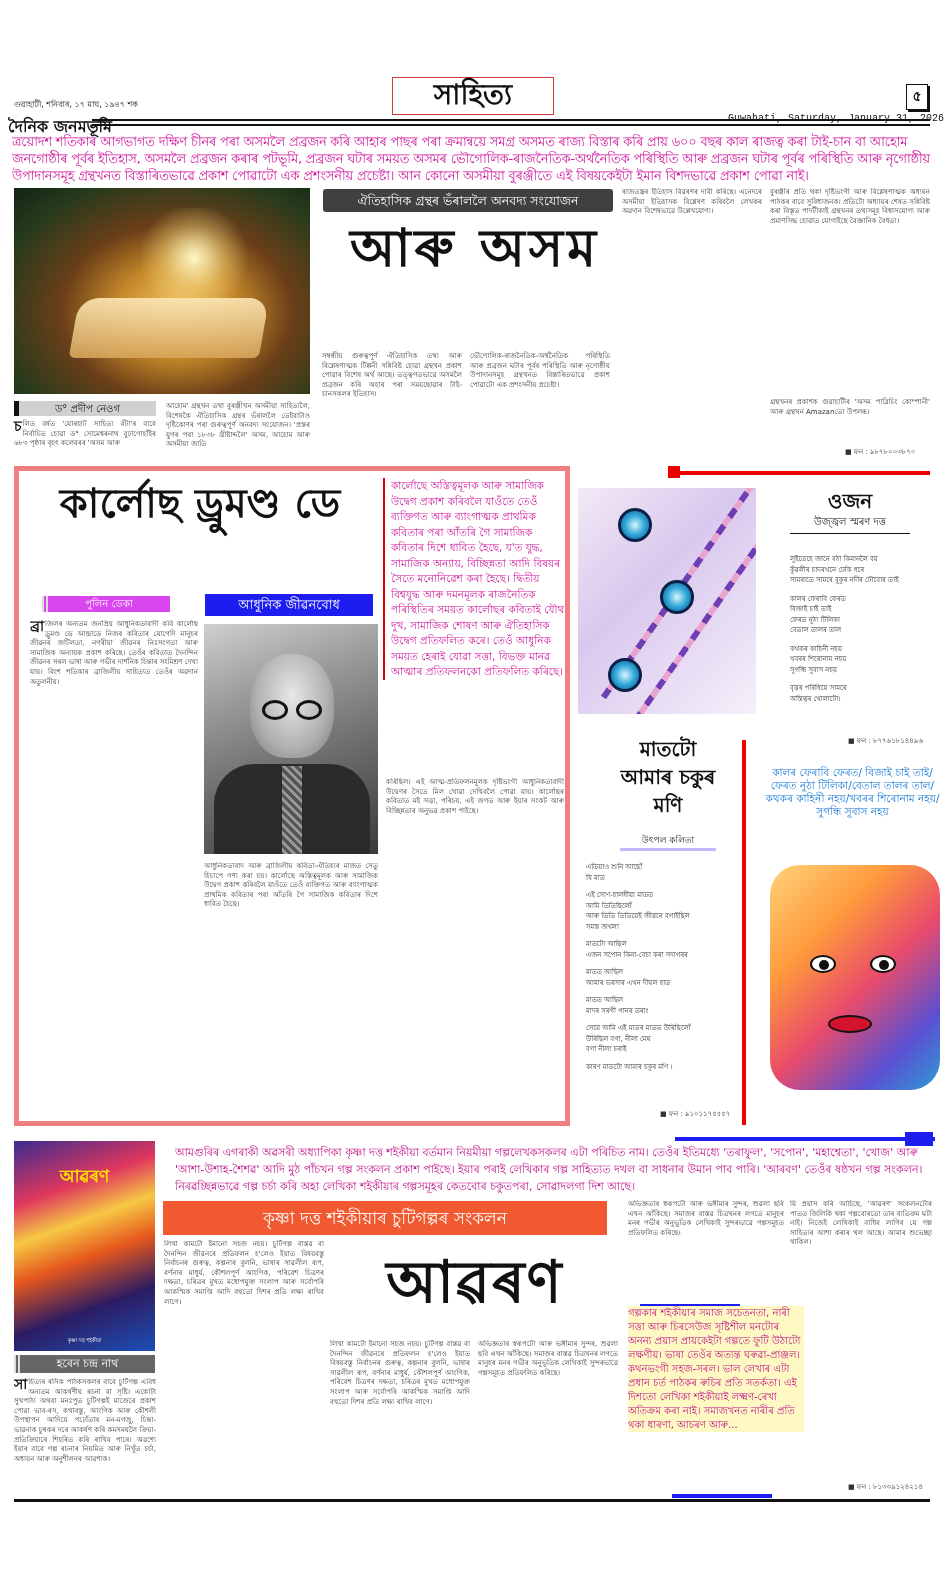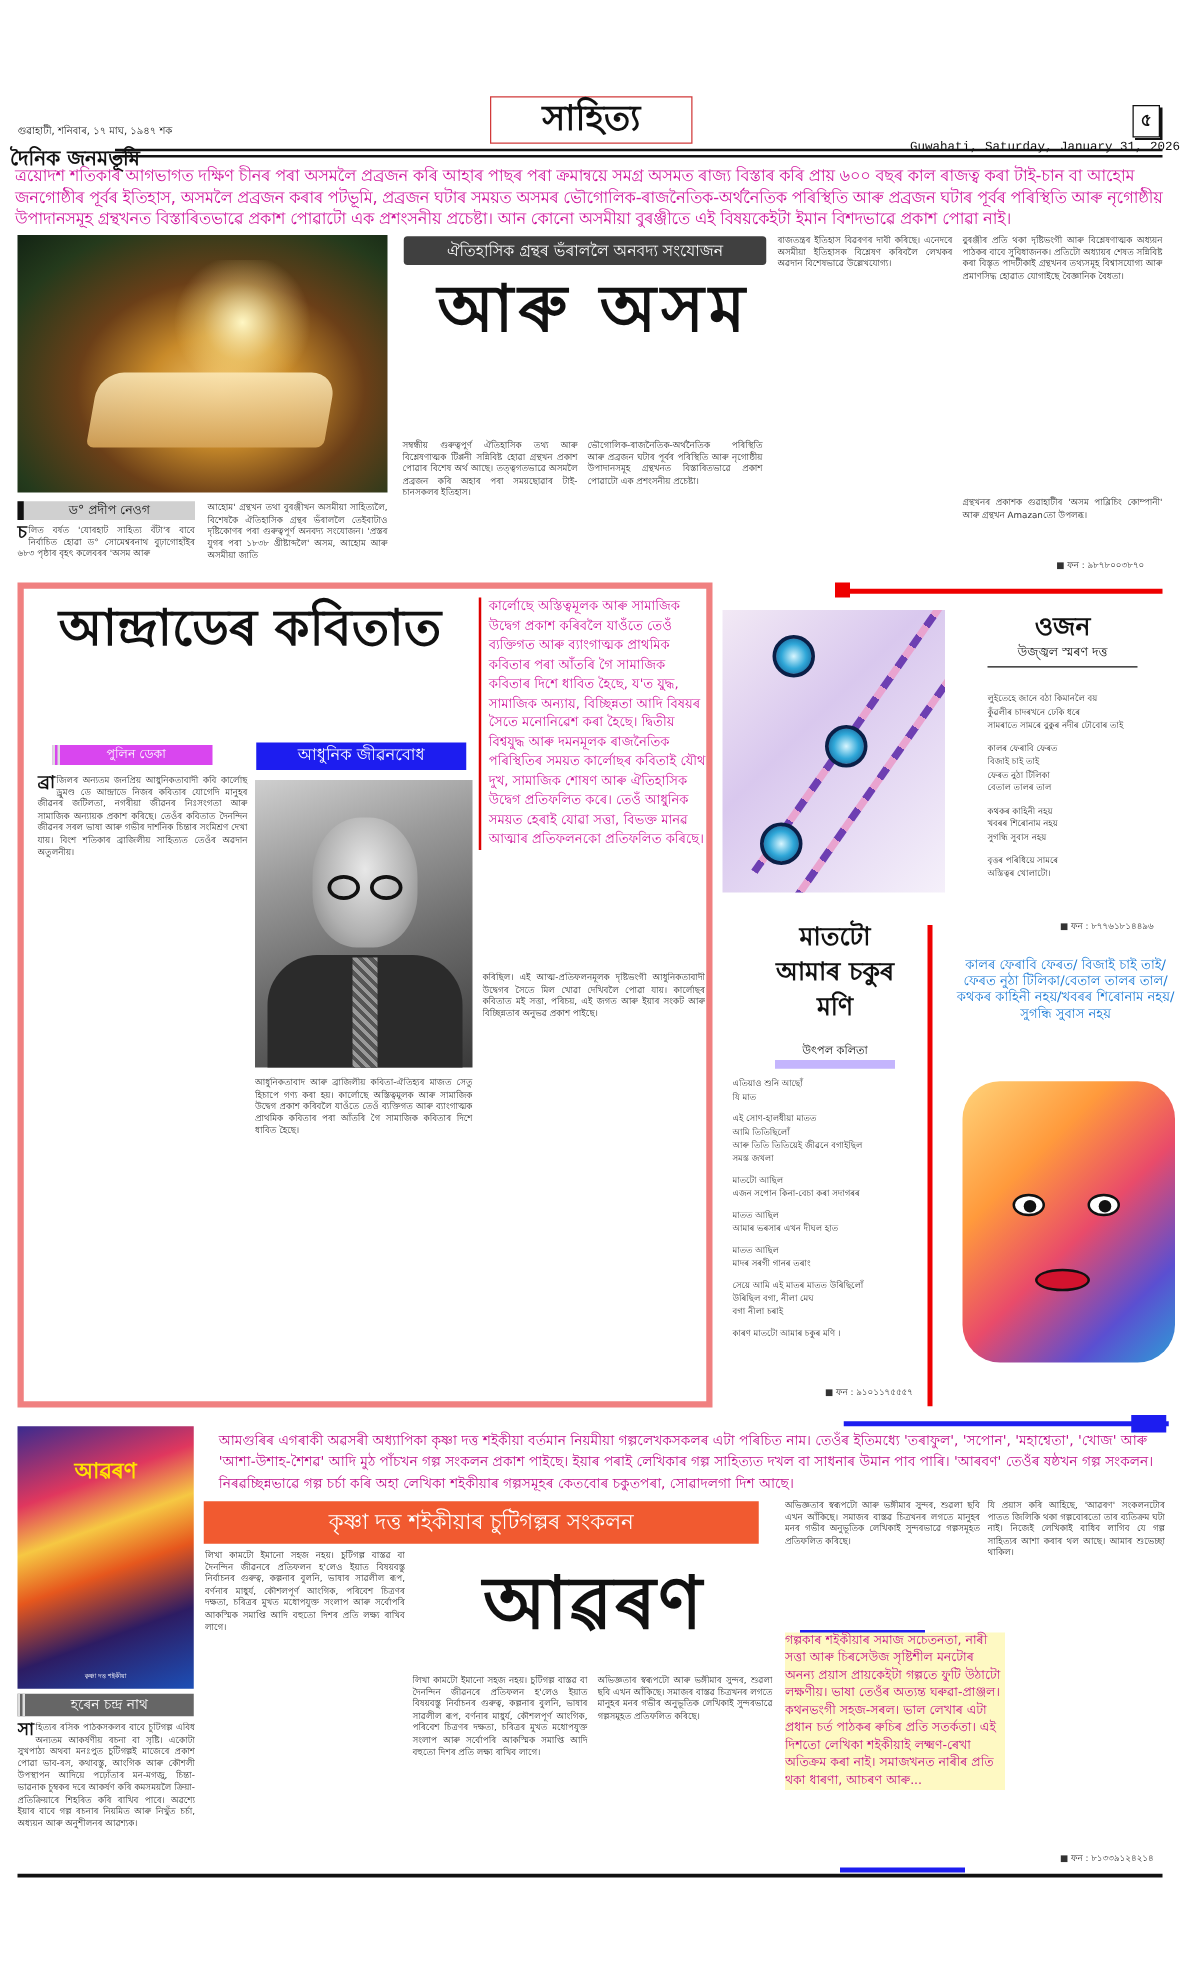--- a/index.html
+++ b/index.html
@@ -41,21 +41,21 @@
   
   .art-blue { left: 578px; top: 488px; width: 178px; height: 226px; background: linear-gradient(135deg, #f2e9f5 0%, #d9c8ee 40%, #f5f0fa 100%); overflow: hidden; }
   .art-blue .orb { position: absolute; width: 34px; height: 34px; border-radius: 50%; background: radial-gradient(circle, #d8f6ff 0%, #2fa7d8 50%, #0f4c82 100%); border: 3px solid #0b1f47; }
   .art-blue .stripe { position: absolute; width: 260px; height: 6px; background: repeating-linear-gradient(90deg, #6d3fb2 0 10px, #e9a3cf 10px 20px); transform: rotate(-55deg); }
   .ojon-title { left: 790px; top: 486px; width: 120px; text-align: center; font-size: 20px; font-weight: bold; }
   .ojon-author { left: 790px; top: 514px; width: 120px; text-align: center; font-size: 10px; border-bottom: 1px solid #111; padding-bottom: 2px; }
   .poem { font-size: 6.8px; line-height: 10.5px; color: #333; }
   .phone { font-size: 7px; color: #333; }
 
   .matoto-title { left: 590px; top: 735px; width: 156px; text-align: center; font-size: 20px; font-weight: bold; line-height: 28px; font-family: "DejaVu Serif", serif; }
-  .matoto-author { left: 620px; top: 833px; width: 96px; text-align: center; font-size: 9px; border-bottom: 7px solid #c4b5fd; }
+  .matoto-author { left: 620px; top: 833px; width: 96px; text-align: center; font-size: 9px; border-bottom: 3px solid #c4b5fd; }
   .red-rule-v { left: 742px; top: 740px; width: 4px; height: 385px; background: #e00; }
   .blue-quote { left: 765px; top: 766px; width: 175px; text-align: center; font-size: 10.5px; line-height: 13px; color: #1a7ad6; }
   .art-face { left: 770px; top: 865px; width: 170px; height: 225px; background: linear-gradient(135deg, #ffd37a 0%, #ff9a3c 30%, #e94b6a 55%, #5b4fd1 80%, #2e9bd6 100%); border-radius: 30px; overflow: hidden; }
   .art-face .eye { position: absolute; width: 26px; height: 18px; background: #fff; border: 2px solid #111; border-radius: 50%; }
   .art-face .pupil { position: absolute; width: 10px; height: 10px; background: #111; border-radius: 50%; left: 7px; top: 3px; }
   .art-face .lips { position: absolute; left: 58px; top: 150px; width: 44px; height: 18px; background: #d3132e; border-radius: 50%; border: 2px solid #111; }
 
   
   .arabon-intro { left: 175px; top: 1144px; width: 760px; font-size: 11px; line-height: 17px; color: #c0108a; }
   .arabon-banner { left: 163px; top: 1201px; width: 444px; height: 34px; background: #f15a30; color: #fff; font-size: 17px; text-align: center; line-height: 34px; }
@@ -102,21 +102,21 @@
 <div class="abs body-text" style="left:622px; top:188px; width:140px; height:262px; overflow:hidden;">ৰাজতন্ত্ৰৰ ইতিহাস বিৱৰণৰ দাবী কৰিছে। এনেদৰে অসমীয়া ইতিহাসক বিশ্লেষণ কৰিবলৈ লেখকৰ অৱদান বিশেষভাৱে উল্লেখযোগ্য।</div>
 <div class="abs body-text" style="left:770px; top:188px; width:160px; height:205px; overflow:hidden;">বুৰঞ্জীৰ প্ৰতি থকা দৃষ্টিভংগী আৰু বিশ্লেষণাত্মক অধ্যয়ন পাঠকৰ বাবে সুবিধাজনক। প্ৰতিটো অধ্যায়ৰ শেষত সন্নিবিষ্ট কৰা বিস্তৃত পাদটীকাই গ্ৰন্থখনৰ তথ্যসমূহ বিশ্বাসযোগ্য আৰু প্ৰমাণসিদ্ধ হোৱাত যোগাইছে বৈজ্ঞানিক বৈধতা।</div>
 <div class="abs body-text" style="left:770px; top:398px; width:160px;">গ্ৰন্থখনৰ প্ৰকাশক গুৱাহাটীৰ 'অসম পাব্লিচিং কোম্পানী' আৰু গ্ৰন্থখন Amazanতো উপলব্ধ।</div>
 <div class="abs phone" style="left:845px; top:446px;">■ ফন : ৯৮৭৮০০৩৮৭০</div>
 
 <div class="red-bar" style="left:670px; top:471px; width:260px;"></div>
 <div class="abs" style="left:668px; top:466px; width:12px; height:12px; background:#e00;"></div>
 
 <div class="abs carlos-frame"></div>
 <div class="abs carlos-title">
-  <div>আন্দ্ৰাডেৰ কবিতাত</div>
+  <div>কাৰ্লোছ ড্ৰুমণ্ড ডে</div>
 </div>
 <div class="abs pulin-bar">পুলিন ডেকা</div>
 <div class="abs adhunik-bar">আধুনিক জীৱনবোধ</div>
 <div class="abs pink-quote">কাৰ্লোছে অস্তিত্বমূলক আৰু সামাজিক উদ্বেগ প্ৰকাশ কৰিবলৈ যাওঁতে তেওঁ ব্যক্তিগত আৰু ব্যাংগাত্মক প্ৰাথমিক কবিতাৰ পৰা আঁতৰি গৈ সামাজিক কবিতাৰ দিশে ধাবিত হৈছে, য'ত যুদ্ধ, সামাজিক অন্যায়, বিচ্ছিন্নতা আদি বিষয়ৰ সৈতে মনোনিৱেশ কৰা হৈছে। দ্বিতীয় বিশ্বযুদ্ধ আৰু দমনমূলক ৰাজনৈতিক পৰিস্থিতিৰ সময়ত কাৰ্লোছৰ কবিতাই যৌথ দুখ, সামাজিক শোষণ আৰু ঐতিহাসিক উদ্বেগ প্ৰতিফলিত কৰে। তেওঁ আধুনিক সময়ত হেৰাই যোৱা সত্তা, বিভক্ত মানৱ আত্মাৰ প্ৰতিফলনকো প্ৰতিফলিত কৰিছে।</div>
 
 <div class="abs body-text" style="left:30px; top:620px; width:168px; height:495px; overflow:hidden;">
   <span class="dropcap">ব্ৰা</span><span>জিলৰ অন্যতম জনপ্ৰিয় আধুনিকতাবাদী কবি কাৰ্লোছ ড্ৰুমণ্ড ডে আন্দ্ৰাডে নিজৰ কবিতাৰ যোগেদি মানুহৰ জীৱনৰ জটিলতা, নগৰীয়া জীৱনৰ নিঃসংগতা আৰু সামাজিক অন্যায়ক প্ৰকাশ কৰিছে। তেওঁৰ কবিতাত দৈনন্দিন জীৱনৰ সৰল ভাষা আৰু গভীৰ দাৰ্শনিক চিন্তাৰ সংমিশ্ৰণ দেখা যায়। বিংশ শতিকাৰ ব্ৰাজিলীয় সাহিত্যত তেওঁৰ অৱদান অতুলনীয়।</span>
 </div>
 <div class="abs portrait">
   <div class="head"></div>

